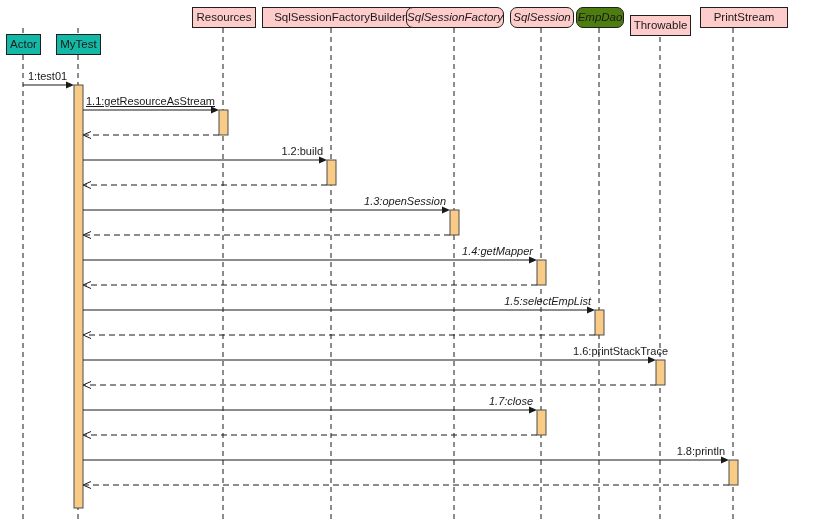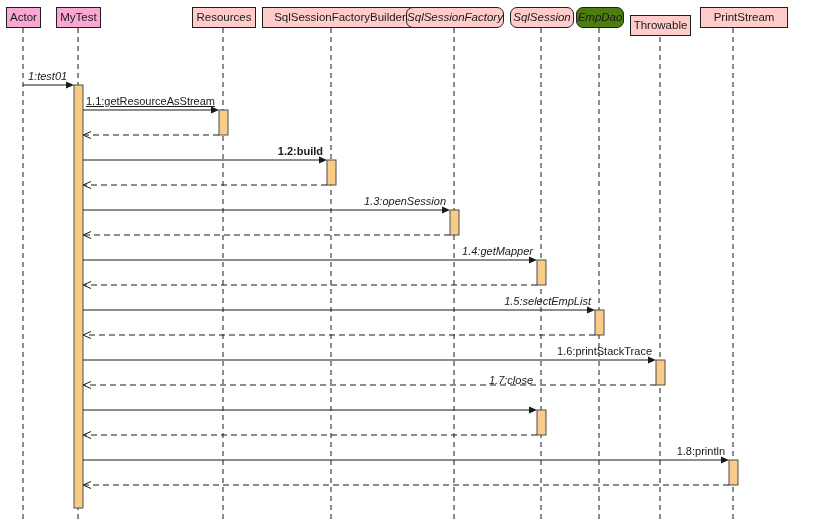--- a/index.html
+++ b/index.html
@@ -6,21 +6,21 @@
   .diagram{
     position:relative;width:832px;height:520px;background:#ffffff;overflow:hidden;
     font-family:"Liberation Sans", sans-serif;color:#1a1a1a;
   }
   .layer{position:absolute;left:0;top:0;}
   .pbox{
     position:absolute;top:7px;height:21px;box-sizing:border-box;
     border:1px solid #1f1f1f;line-height:19px;text-align:center;
     font-size:11.5px;white-space:nowrap;overflow:hidden;
   }
-  .yellow{background:#f9a8d4;}
+  .yellow{background:#14b8a6;margin-top:27px;}
   .pink{background:#FFCCCC;}
   .green{background:#4d7c0f;}
   .it{font-style:italic;border-radius:7px;}
   .mlabel{
     position:absolute;font-size:11px;line-height:13px;height:13px;
     white-space:nowrap;
   }
   .ul{text-decoration:underline;}
   .ra{text-align:right;}
 </style>
@@ -125,23 +125,23 @@
   <div class="pbox yellow" style="left:6px;width:35px;">Actor</div>
   <div class="pbox yellow" style="left:56px;width:45px;">MyTest</div>
   <div class="pbox pink" style="left:192px;width:64px;">Resources</div>
   <div class="pbox pink" style="left:262px;width:156px;">SqlSessionFactoryBuilder</div>
   <div class="pbox pink it" style="left:406px;width:98px;">SqlSessionFactory</div>
   <div class="pbox pink it" style="left:510px;width:64px;">SqlSession</div>
   <div class="pbox green it" style="left:576px;width:48px;">EmpDao</div>
   <div class="pbox pink" style="left:630px;width:61px;margin-top:8px;">Throwable</div>
   <div class="pbox pink" style="left:700px;width:88px;">PrintStream</div>
 
-  <div class="mlabel" style="left:28px;top:70px;font-style:italic;">1:test01</div>
+  <div class="mlabel" style="left:28px;top:70px;">1:test01</div>
   <div class="mlabel ra ul" style="right:617px;top:95px;">1.1:getResourceAsStream</div>
-  <div class="mlabel ra" style="right:509px;top:145px;font-weight:bold;">1.2:build</div>
+  <div class="mlabel ra" style="right:509px;top:145px;">1.2:build</div>
   <div class="mlabel ra it" style="right:386px;top:195px;">1.3:openSession</div>
   <div class="mlabel ra it" style="right:299px;top:245px;">1.4:getMapper</div>
   <div class="mlabel ra it" style="right:241px;top:295px;margin-left:36px;">1.5:selectEmpList</div>
-  <div class="mlabel ra" style="right:180px;top:345px;text-align:center;">1.6:printStackTrace</div>
-  <div class="mlabel ra it" style="right:299px;top:374px;">1.7:close</div>
+  <div class="mlabel ra" style="right:164px;top:345px;text-align:center;">1.6:printStackTrace</div>
+  <div class="mlabel ra it" style="right:299px;top:395px;">1.7:close</div>
   <div class="mlabel ra" style="right:107px;top:445px;">1.8:println</div>
 
 </div>
 
 </body></html>

